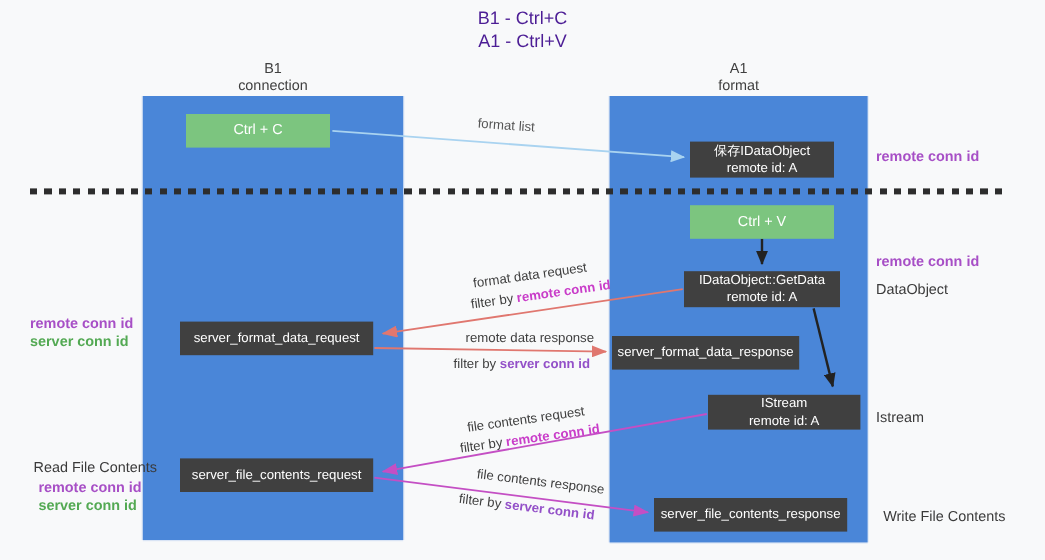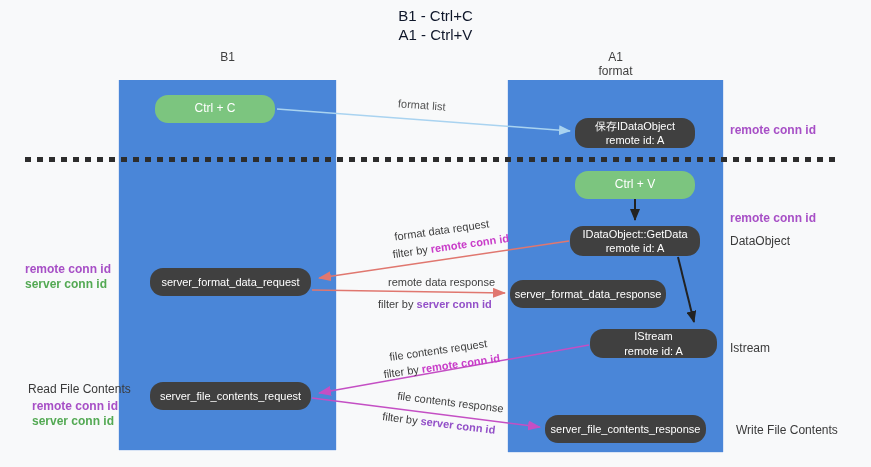--- a/index.html
+++ b/index.html
@@ -1,29 +1,29 @@
 <!DOCTYPE html>
 <html><head>
 <meta charset="utf-8">
 <style>
   html,body { margin:0; padding:0; background:#f8f9fa; font-family:"Liberation Sans", sans-serif; }
   .stage { position:relative; width:871px; height:467px; background:#f8f9fa; overflow:hidden; }
 
   .title { position:absolute; top:6px; left:0; width:871px; text-align:center;
-           font-size:15px; line-height:19px; color:#0f172a; }
+           font-size:15px; line-height:19px; color:#4c1d95; }
 
   .col-header { position:absolute; text-align:center; font-size:12px; line-height:14px; color:#3f3f3f; }
   .col { position:absolute; background:#4a86d8; box-shadow:0 1px 0 #d9e4f5, 1px 0 0 #dce6f6, -1px 0 0 #dce6f6; }
 
   .divider { position:absolute; left:25px; top:157px; width:812px; height:5px;
              background:repeating-linear-gradient(90deg,#2d2d2d 0 6px,transparent 6px 12px); }
 
   .box { position:absolute; display:flex; flex-direction:column; align-items:center;
          justify-content:center; color:#fff; text-align:center; line-height:1.3;
-         font-size:11px; white-space:nowrap;border-radius:13px; }
+         font-size:11px; white-space:nowrap; }
   .green  { background:#7cc57f; font-size:12px; }
   .orange { background:#404040; }
 
   .lbl { position:absolute; white-space:nowrap; font-size:11px; color:#3e3e3e; }
   .tilt-up   { transform:rotate(-8deg); }
   .tilt-dn   { transform:rotate(7deg); }
   .tilt-sl   { transform:rotate(4deg); color:#555; }
 
   .side { position:absolute; white-space:nowrap; font-size:12px; color:#3a3a3a; }
   .conn-purple { color:#a74fc6; font-weight:bold; }
@@ -39,20 +39,21 @@
 
 <div class="stage">
 
   <div class="title">
     <div>B1 - Ctrl+C</div>
     <div>A1 - Ctrl+V</div>
   </div>
 
   <div class="col-header" style="left:119px; top:50px; width:217px;">
     <div>B1</div>
+    <div>connection</div>
   </div>
   <div class="col-header" style="left:508px; top:50px; width:215px;">
     <div>A1</div>
     <div>format</div>
   </div>
 
   <div class="col" style="left:119px; top:80px; width:217px; height:370px;"></div>
   <div class="col" style="left:508px; top:80px; width:215px; height:372px;"></div>
 
   <div class="divider"></div>

